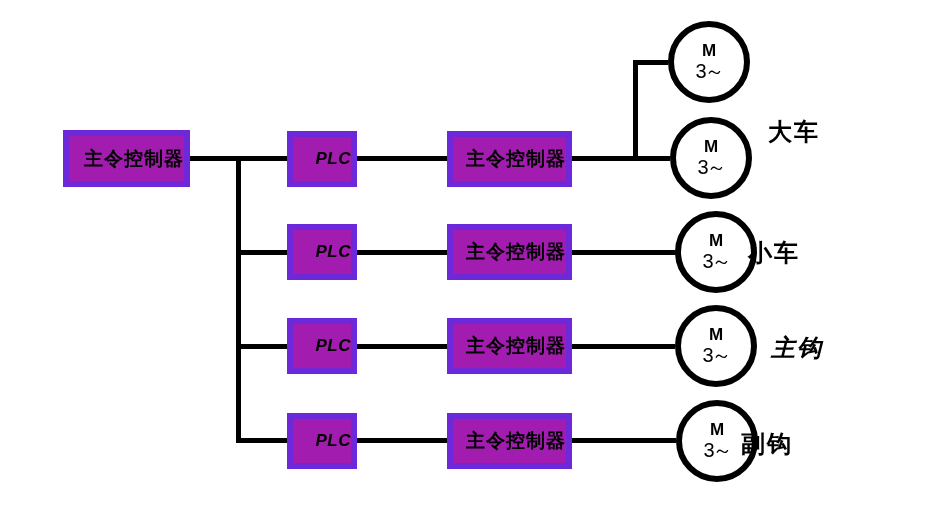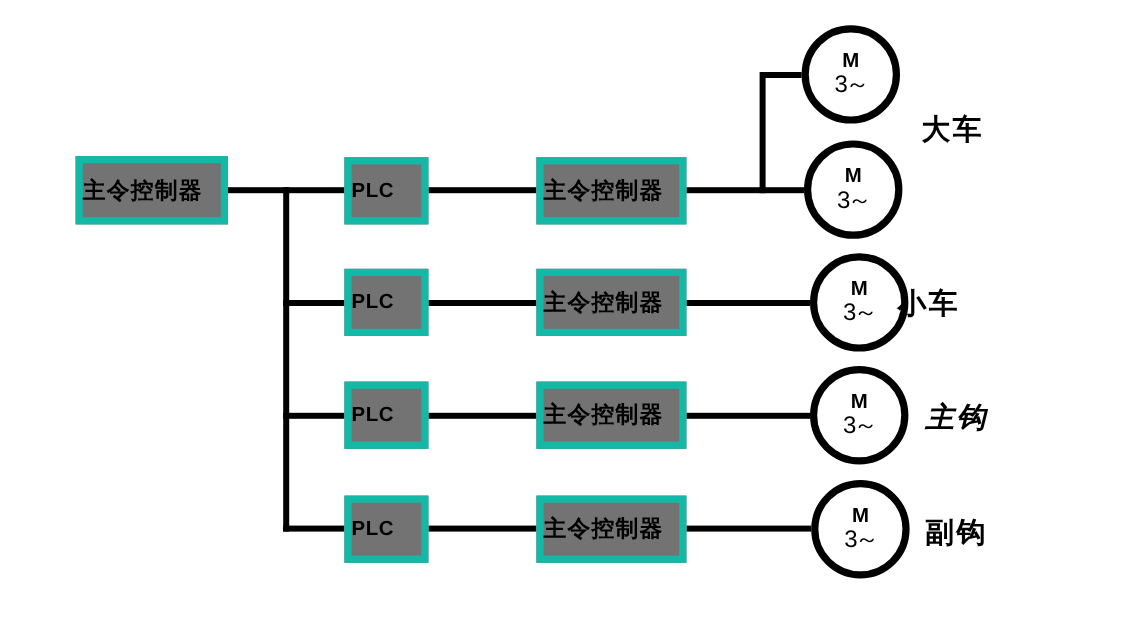--- a/index.html
+++ b/index.html
@@ -12,30 +12,30 @@
     width: 938px;
     height: 526px;
     background: #ffffff;
     font-family: "Liberation Sans", "DejaVu Sans", sans-serif;
     color: #000000;
     overflow: hidden;
   }
   .box {
     position: absolute;
     box-sizing: border-box;
-    border: 6px solid #14b8a6;
-    background: #737373;
+    border: 6px solid #6d28d9;
+    background: #a21caf;
     display: flex;
     align-items: center;
-    justify-content: flex-start;
+    justify-content: flex-end;
     font-weight: bold;
     z-index: 2;
   }
   .ctrl-box { font-size: 19px; letter-spacing: 1px; }
-  .plc-box  { font-size: 17px; letter-spacing: 0.5px; }
+  .plc-box  { font-size: 17px; letter-spacing: 0.5px; font-style: italic; }
   .wire {
     position: absolute;
     background: #000000;
     z-index: 1;
   }
   .motor {
     position: absolute;
     box-sizing: border-box;
     width: 82px;
     height: 82px;
@@ -138,18 +138,18 @@
   </div>
   <div class="motor" style="left:675px; top:305px;">
     <span class="m-letter">M</span>
     <span class="m-phase">3～</span>
   </div>
   <div class="motor" style="left:676px; top:400px;">
     <span class="m-letter">M</span>
     <span class="m-phase">3～</span>
   </div>
 
-  <div class="glabel" style="left:768px; top:92px;">大车</div>
+  <div class="glabel" style="left:768px; top:116px;">大车</div>
   <div class="glabel" style="left:748px; top:237px;">小车</div>
   <div class="glabel" style="left:771px; top:332px;font-style:italic;">主钩</div>
-  <div class="glabel" style="left:771px; top:428px;text-align:center;">副钩</div>
+  <div class="glabel" style="left:741px; top:428px;text-align:center;">副钩</div>
 
 </div>
 
 </body></html>

